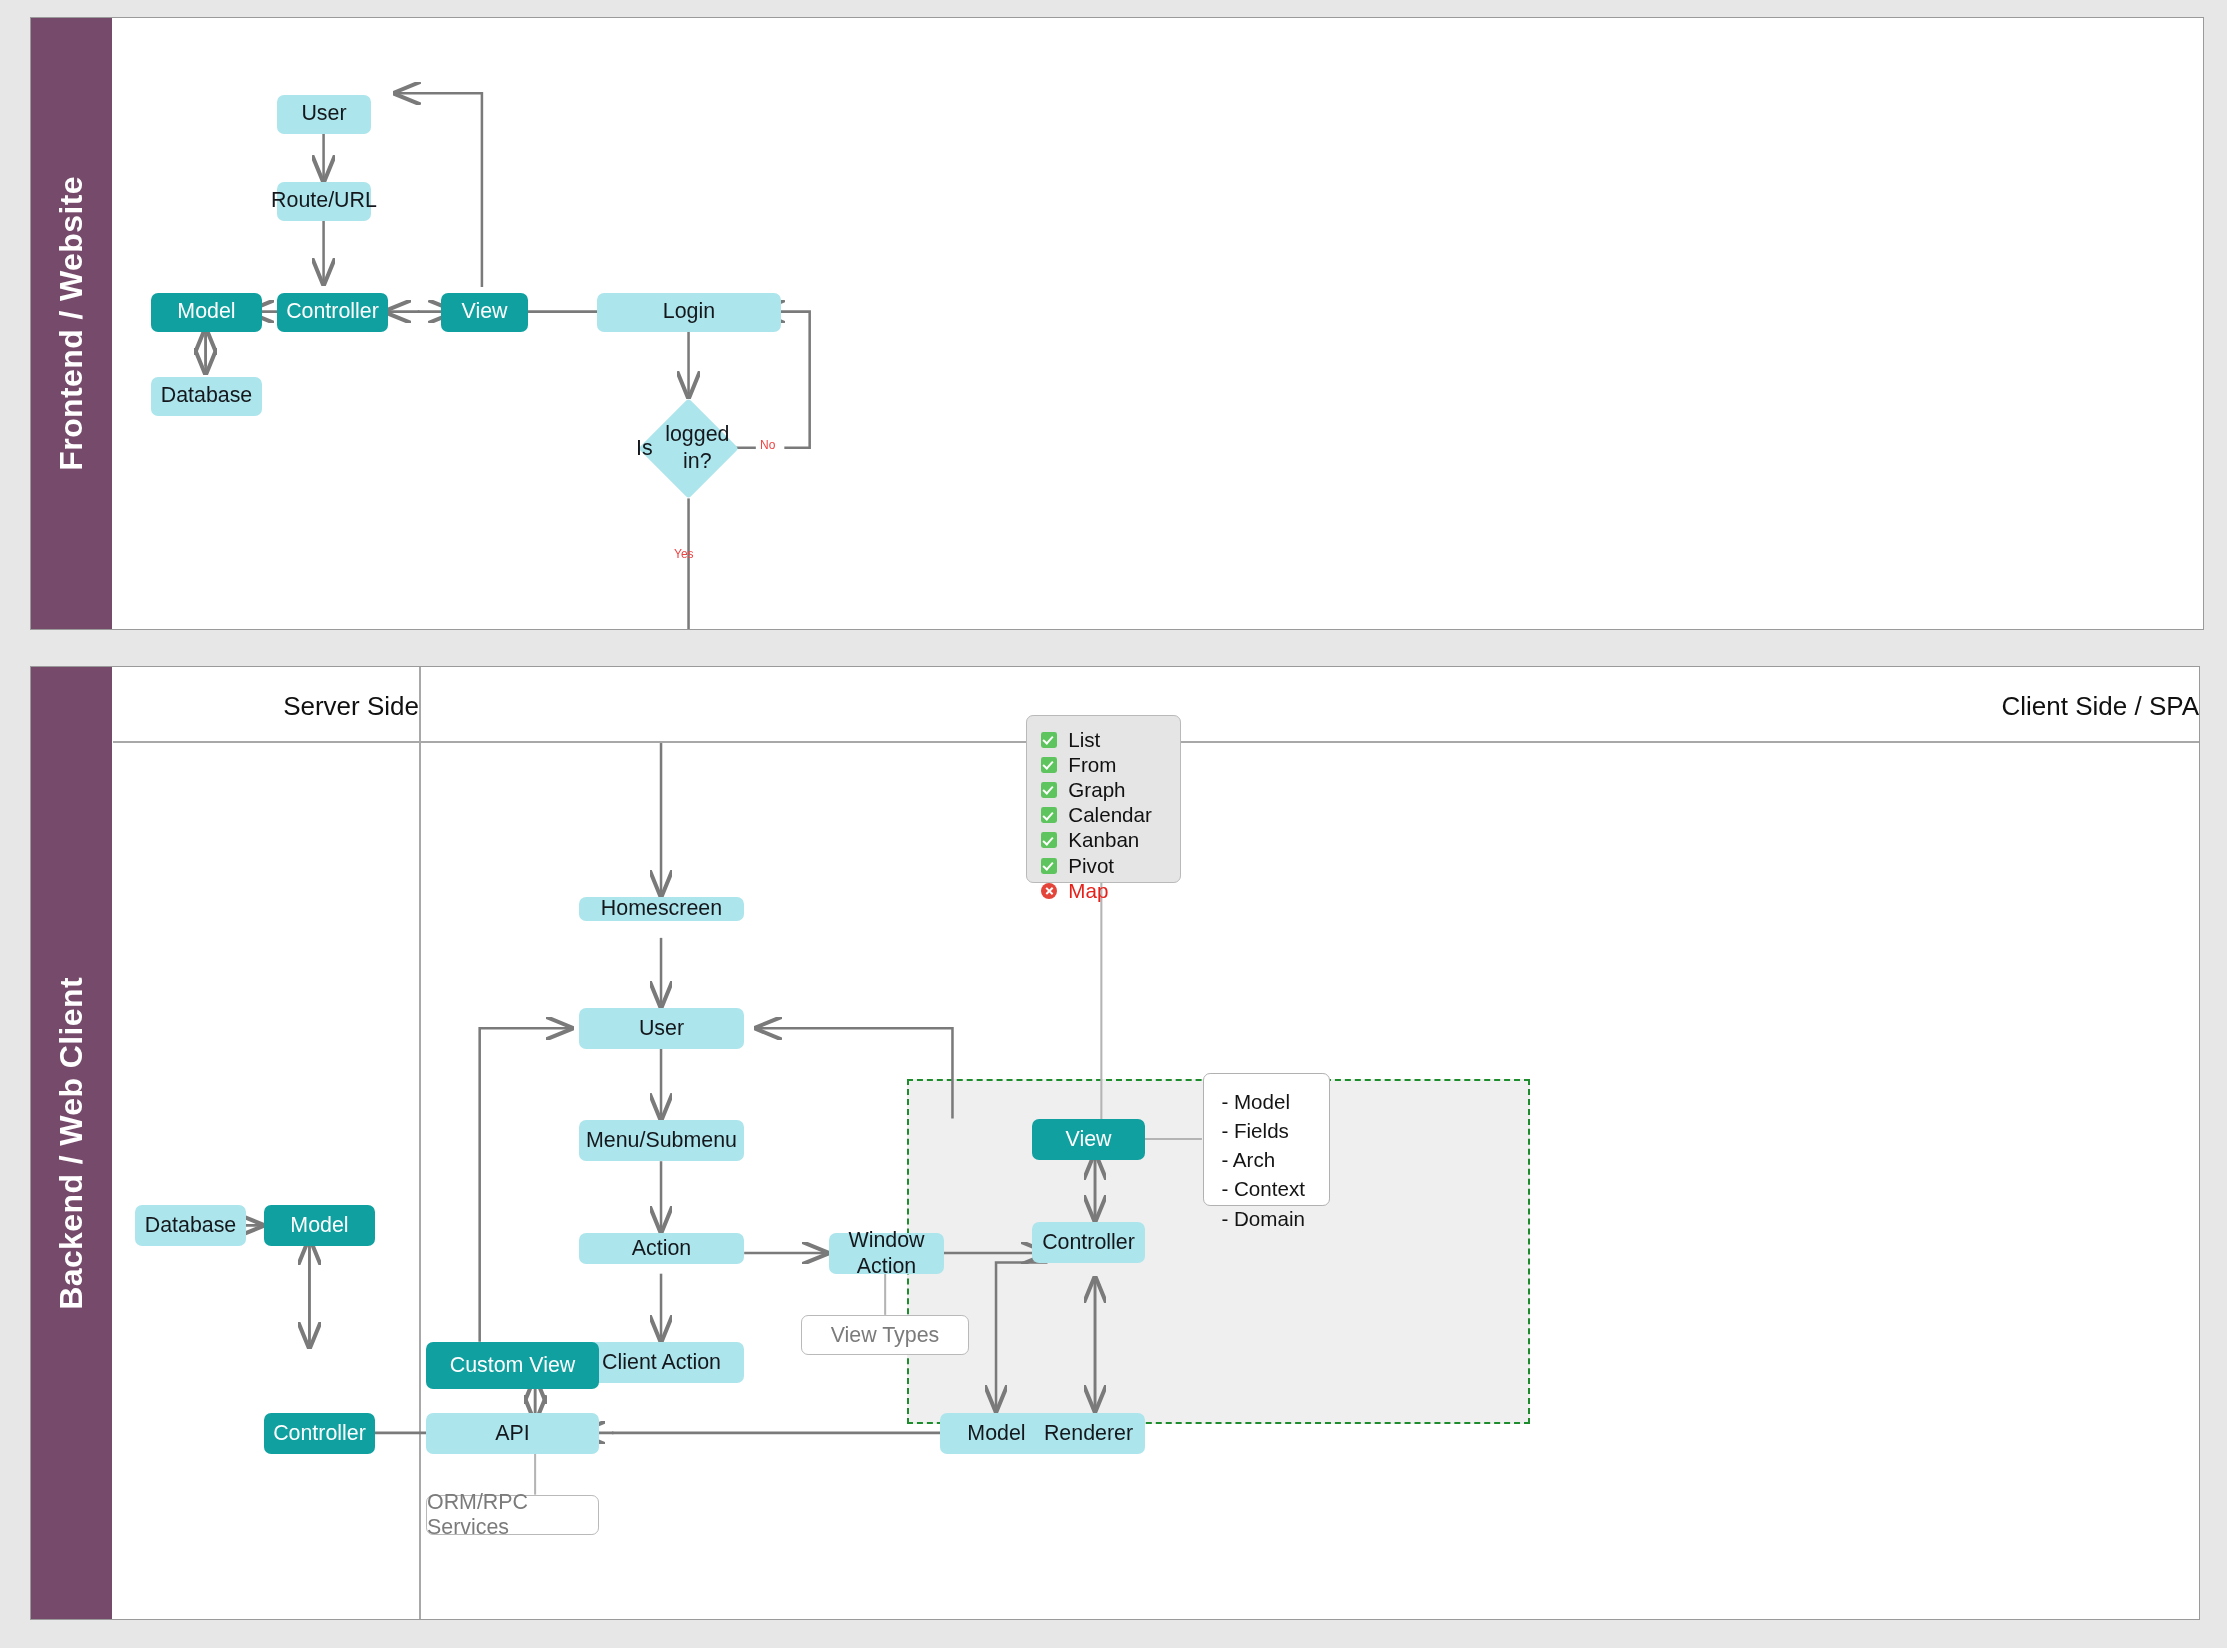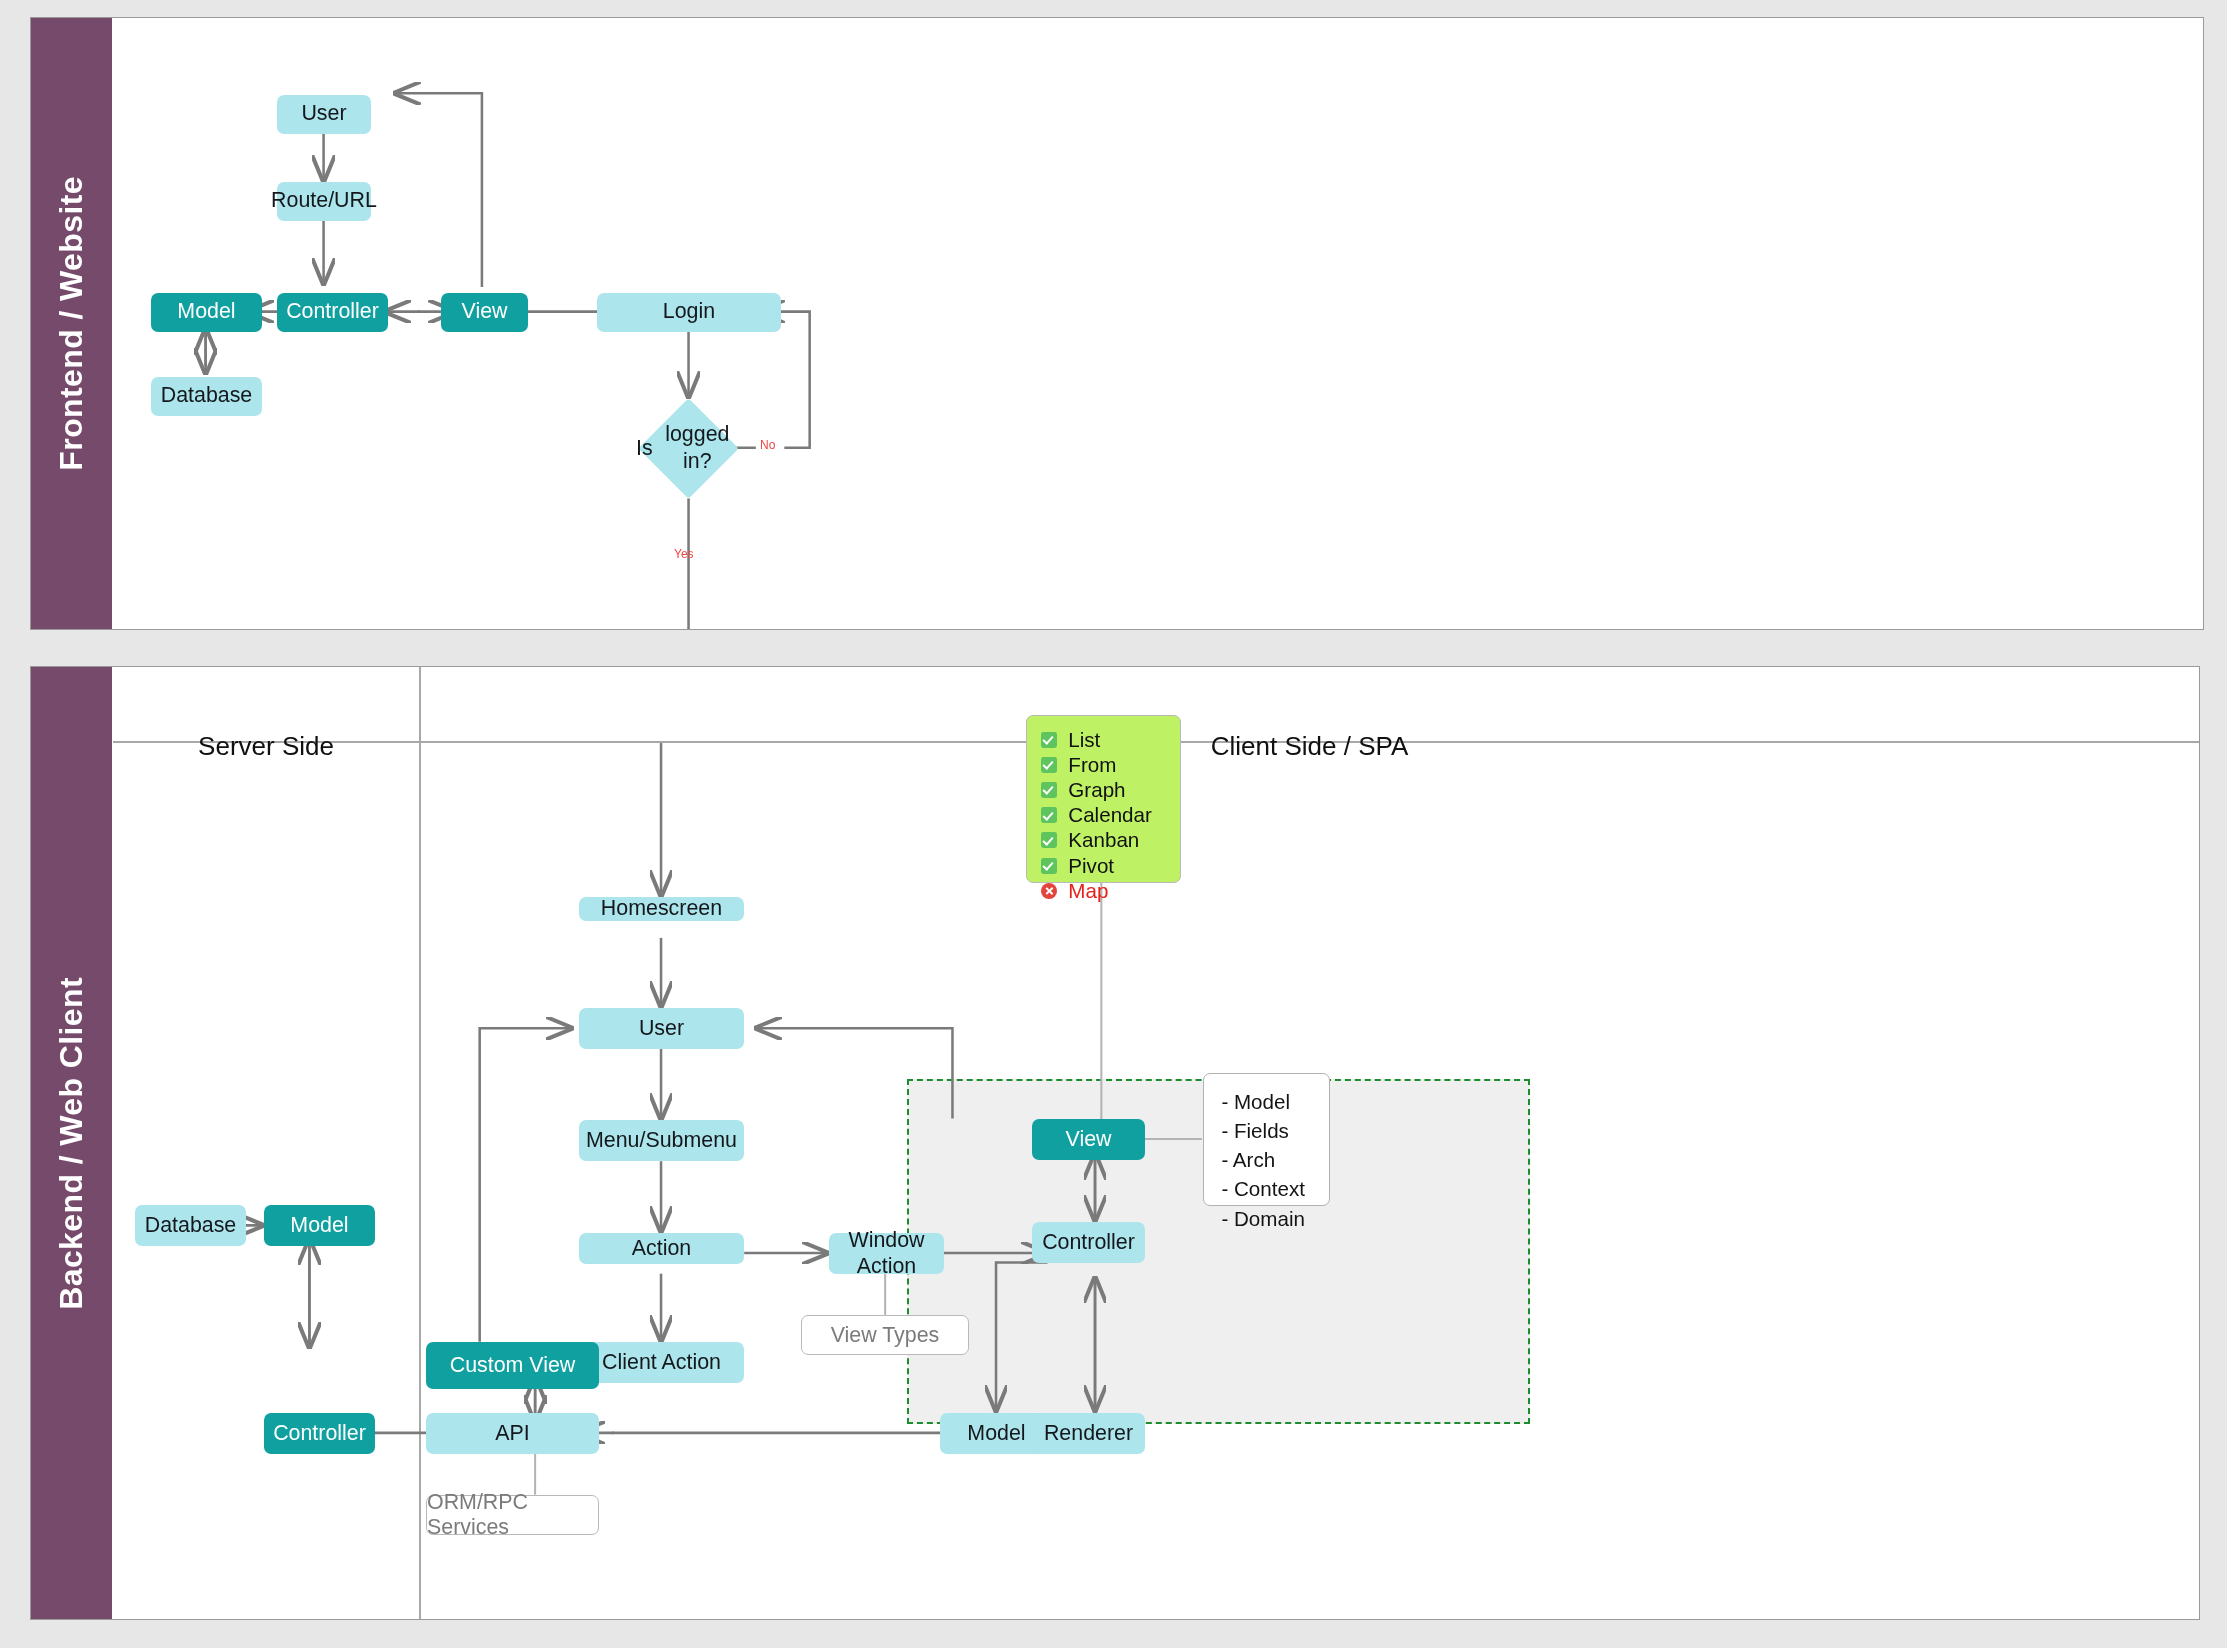--- a/index.html
+++ b/index.html
@@ -11,23 +11,23 @@
   .band-label{writing-mode:vertical-rl;transform:rotate(180deg);color:#ffffff;font-size:32px;font-weight:bold;letter-spacing:0.4px;white-space:nowrap;}
   .canvas{position:absolute;left:82px;top:0;right:0;bottom:0;overflow:hidden;}
   svg.wires{position:absolute;left:0;top:0;width:100%;height:100%;pointer-events:none;}
   .node{position:absolute;border-radius:7.1px;display:flex;align-items:center;justify-content:center;text-align:center;box-sizing:border-box;font-size:21.4px;line-height:1.18;}
   .n-light{background:#ace5ec;color:#14181c;}
   .n-dark{background:#10a0a0;color:#ffffff;}
   .diamond{position:absolute;background:#ace5ec;transform:rotate(45deg);border-radius:3.2px;}
   .diamond-txt{position:absolute;display:flex;align-items:center;justify-content:center;text-align:center;font-size:21.4px;color:#14181c;line-height:1.25;}
   .ghostbox{position:absolute;background:#ffffff;border:0.8px solid #b9b9b9;border-radius:7.1px;display:flex;align-items:center;justify-content:center;color:#7b7b7b;font-size:21.4px;box-sizing:border-box;}
   .edgelabel{position:absolute;font-size:12px;color:#ef4444;}
-  .colhead{position:absolute;font-size:26px;color:#101010;text-align:center;margin-top:40px;}
+  .colhead{position:absolute;font-size:26px;color:#101010;text-align:right;}
   .hdr-rule{position:absolute;background:#a8a8a8;}
-  .vtbox{position:absolute;background:#bef264;border:0.8px solid #b9b9b9;border-radius:7.1px;box-sizing:border-box;padding:10.3px 14.3px 9.5px 14.3px;}
+  .vtbox{position:absolute;background:#e5e5e5;border:0.8px solid #b9b9b9;border-radius:7.1px;box-sizing:border-box;padding:10.3px 14.3px 9.5px 14.3px;}
   .vt-row{display:flex;align-items:center;height:22px;margin:2.4px 0 3.2px 0;}
   .chk{width:16px;height:16px;border-radius:2.4px;background:#5ec45e;margin-right:11px;position:relative;flex:0 0 auto;}
   .chk::after{content:"";position:absolute;left:4px;top:2.4px;width:4px;height:8px;border:solid #fff;border-width:0 2px 2px 0;transform:rotate(42deg);}
   .xmark{width:16px;height:16px;border-radius:50%;background:#e4453a;margin-right:11px;position:relative;flex:0 0 auto;}
   .xmark::before,.xmark::after{content:"";position:absolute;left:3.6px;top:7.1px;width:8.7px;height:1.9px;background:#fff;}
   .xmark::before{transform:rotate(45deg);}
   .xmark::after{transform:rotate(-45deg);}
   .vt-label{font-size:20.6px;color:#111;}
   .vt-label.bad{color:#e8201a;}
   .dashzone{position:absolute;background:#efefef;border:2.4px dashed #1d8c2c;box-sizing:border-box;}

